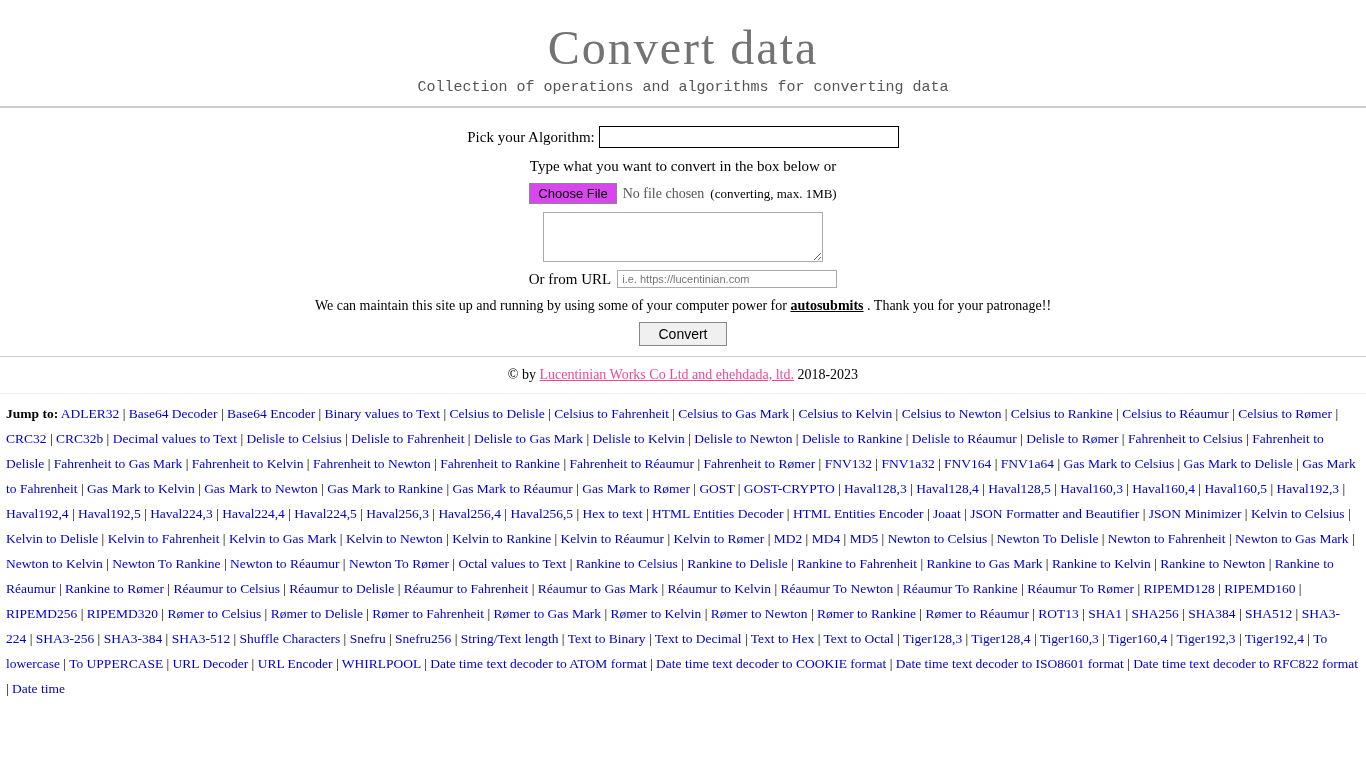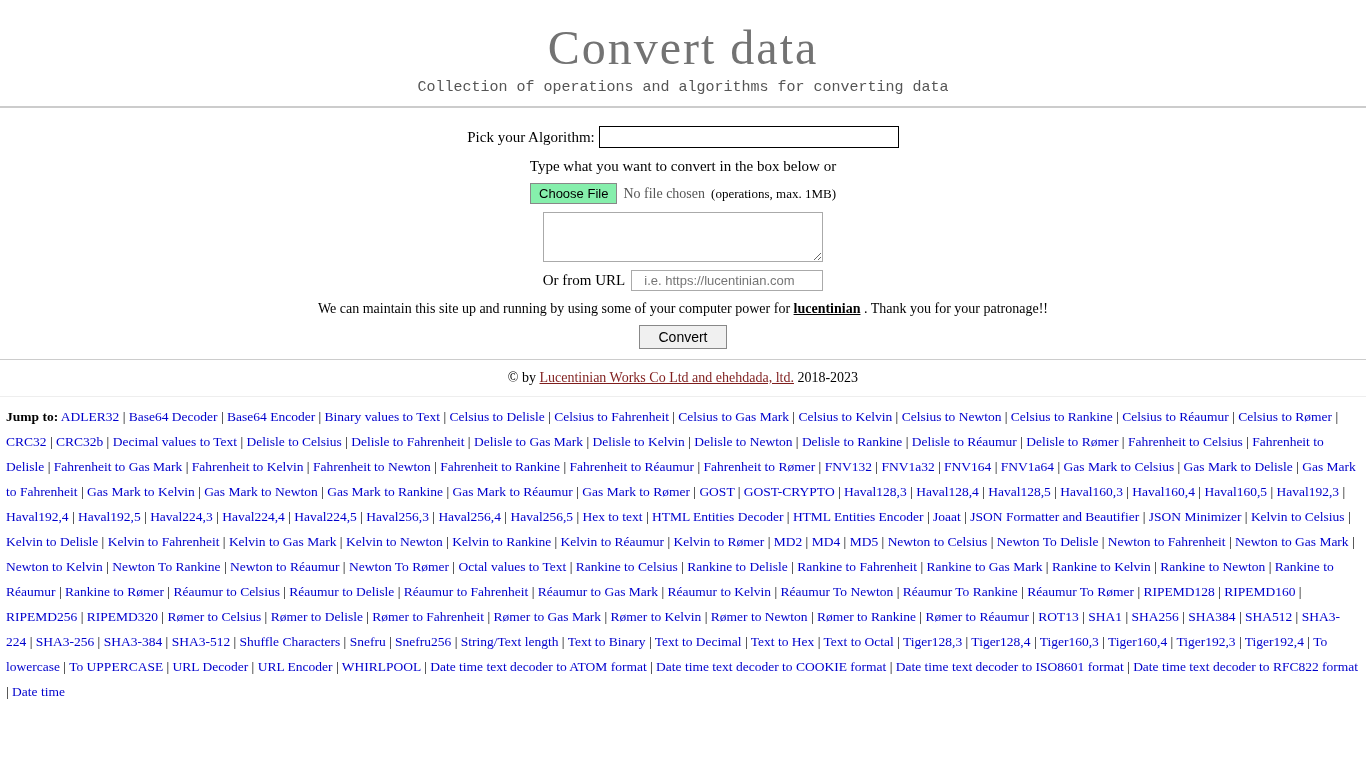--- a/index.html
+++ b/index.html
@@ -54,21 +54,21 @@
       align-items: center;
       justify-content: center;
       gap: 6px;
       margin-bottom: 8px;
       font-size: 14px;
     }
     #main-form .file-row button {
       font-size: 13px;
       padding: 2px 8px;
       border: 1px solid #888;
-      background: #86efac;
+      background: #d946ef;
       cursor: pointer;
     }
     #main-form .file-row .no-file {
       color: #555;
     }
     #main-form .file-row .autosubmit {
       font-size: 13px;
     }
     #main-form textarea {
       width: 280px;
@@ -83,24 +83,24 @@
     }
     #main-form .url-row {
       display: flex;
       align-items: center;
       justify-content: center;
       gap: 6px;
       margin-bottom: 10px;
       font-size: 15px;
     }
     #main-form .url-row input[type="text"] {
-      width: 192px;
+      width: 220px;
       border: 1px solid #aaa;
-      padding: 2px 12px;
-      font-size: 13px;
+      padding: 2px 4px;
+      font-size: 11px;
       color: #888;
     }
     #main-form .crypto-row {
       font-size: 14px;
       margin-bottom: 8px;
     }
     #main-form .crypto-row a {
       color: #000;
       font-weight: bold;
     }
@@ -111,21 +111,21 @@
       font-size: 14px;
       cursor: pointer;
     }
     #footer-copy {
       text-align: center;
       padding: 10px;
       font-size: 14px;
       border-bottom: 1px solid #eee;
     }
     #footer-copy a {
-      color: #7f1d1d;
+      color: #ec4899;
       text-decoration: underline;
     }
     #links-section {
       padding: 8px 6px;
       line-height: 1.85;
       font-size: 13.5px;
     }
     #links-section .jump-label {
       font-weight: bold;
     }
@@ -145,30 +145,30 @@
 
 <div id="main-form">
   <div class="pick-row">
     <span class="pick-label">Pick your Algorithm:</span>
     <input type="text" class="algo-input" style="">
   </div>
   <div class="type-row">Type what you want to convert in the box below or</div>
   <div class="file-row">
     <button>Choose File</button>
     <span class="no-file">No file chosen</span>
-    <span class="autosubmit">(operations, max. 1MB)</span>
+    <span class="autosubmit">(converting, max. 1MB)</span>
   </div>
   <textarea style=""></textarea>
   <div class="url-row">
     <span>Or from URL</span>
     <input type="text" placeholder="i.e. https://lucentinian.com" style="">
   </div>
   <div class="crypto-row">
     <span>We can maintain this site up and running by using some of your computer power for</span>
-    <a href="#">lucentinian</a>
+    <a href="#">autosubmits</a>
     <span>. Thank you for your patronage!!</span>
   </div>
   <button class="convert-btn">Convert</button>
 </div>
 
 <div id="footer-copy">
   <span>© by</span>
   <a href="#">Lucentinian Works Co Ltd and ehehdada, ltd.</a>
   <span>2018-2023</span>
 </div>

